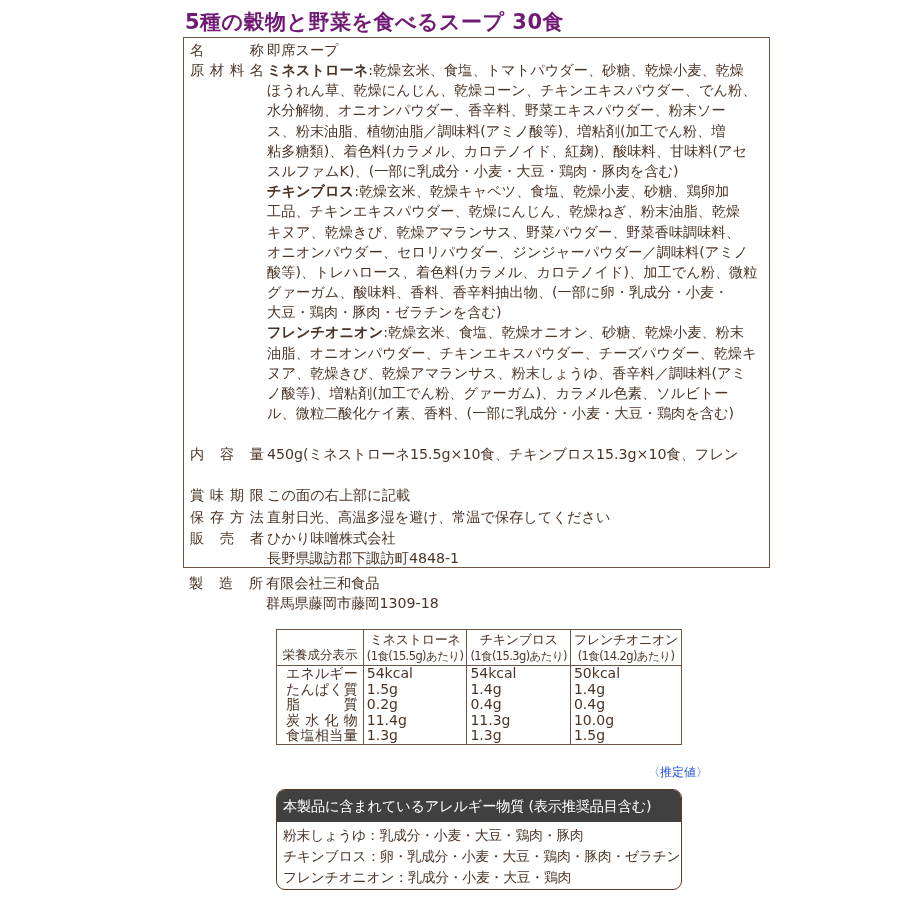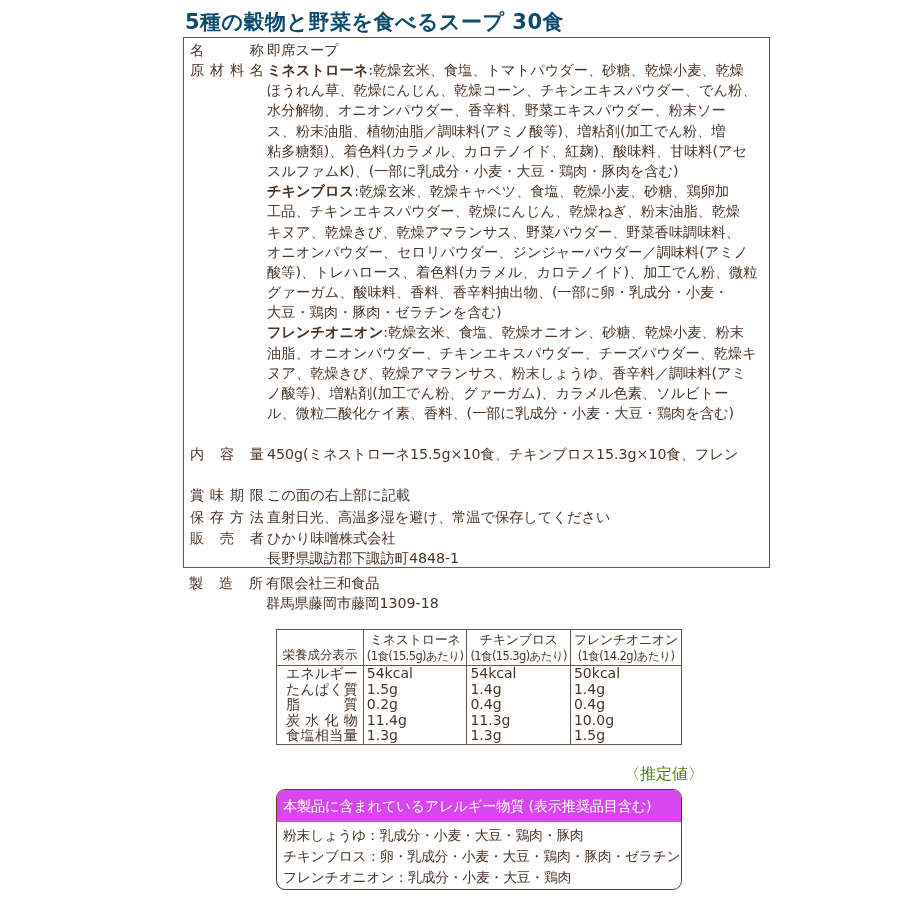--- a/index.html
+++ b/index.html
@@ -1,42 +1,42 @@
 <!DOCTYPE html>
 <html><head>
 <meta charset="utf-8">
 <style>
   html, body { margin:0; padding:0; background:#ffffff; }
   body { width:900px; height:900px; position:relative; overflow:hidden;
          font-family:"DejaVu Sans", "Liberation Sans", sans-serif; color:#4a3426; }
-  .title { position:absolute; left:185px; top:8px; font-size:21px; font-weight:bold; color:#0c4a6e; letter-spacing:0.5px; white-space:nowrap; }
+  .title { position:absolute; left:185px; top:8px; font-size:21px; font-weight:bold; color:#701a75; letter-spacing:0.5px; white-space:nowrap; }
   .main-box { position:absolute; left:183px; top:37px; width:587px; height:531px; border:1.5px solid #6d5444; box-sizing:border-box; }
   .row { position:absolute; left:6px; font-size:14.2px; line-height:20.2px; white-space:nowrap; }
   .label { position:absolute; left:0; width:74px; display:flex; justify-content:space-between; }
   .label span { display:inline-block; }
   .content { position:absolute; left:77px; }
   .line { display:block; height:20.2px; white-space:nowrap; }
   .bold { font-weight:bold; }
   .mfr { position:absolute; left:189px; top:573px; font-size:14.2px; line-height:20.2px; }
   .mfr .label { position:absolute; left:0; width:74px; }
   .mfr .content { position:absolute; left:77px; white-space:nowrap; }
 
   table.nut { position:absolute; left:276px; top:629px; width:406px; border-collapse:collapse; font-size:13px; }
   table.nut td, table.nut th { border:1.3px solid #6d5444; padding:0 3px; font-weight:normal; }
   .nut-head { height:36px; }
   .nut-head th { vertical-align:middle; line-height:16px; font-size:12.5px; text-align:center; white-space:nowrap; }
   .nut-head .colname { font-size:13px; letter-spacing:-0.3px; }
   .nut-head .serving { font-size:11.5px; letter-spacing:-0.6px; }
   .nut-body td { vertical-align:top; padding-top:2px; padding-bottom:3px; }
   .nut-labels .nl { display:flex; justify-content:space-between; height:15.6px; line-height:15.6px; font-size:14px; padding-left:6px; padding-right:2px; }
   .nut-vals .nv { height:15.6px; line-height:15.6px; font-size:14px; text-align:left; padding-right:16px; }
-  .estimated { position:absolute; left:624px; top:764px; font-size:16px; color:#4d7c0f; }
+  .estimated { position:absolute; left:648px; top:764px; font-size:12px; color:#1d4ed8; }
 
   .allergy-box { position:absolute; left:276px; top:789px; width:406px; height:101px; border:1.5px solid #5a3b26; border-radius:9px; box-sizing:border-box; overflow:hidden; }
-  .allergy-header { background:#d946ef; color:#ffffff; height:32px; line-height:32px; font-size:14.2px; padding-left:6px; white-space:nowrap; letter-spacing:-0.2px; }
+  .allergy-header { background:#404040; color:#ffffff; height:32px; line-height:32px; font-size:14.2px; padding-left:6px; white-space:nowrap; letter-spacing:-0.2px; }
   .allergy-row { font-size:13.8px; height:21px; line-height:21px; padding-left:6px; white-space:nowrap; letter-spacing:-0.2px; }
   .allergy-rows { padding-top:3px; }
 </style>
 </head>
 <body>
 
 <div class="title">5種の穀物と野菜を食べるスープ 30食</div>
 
 <div class="main-box">
 

